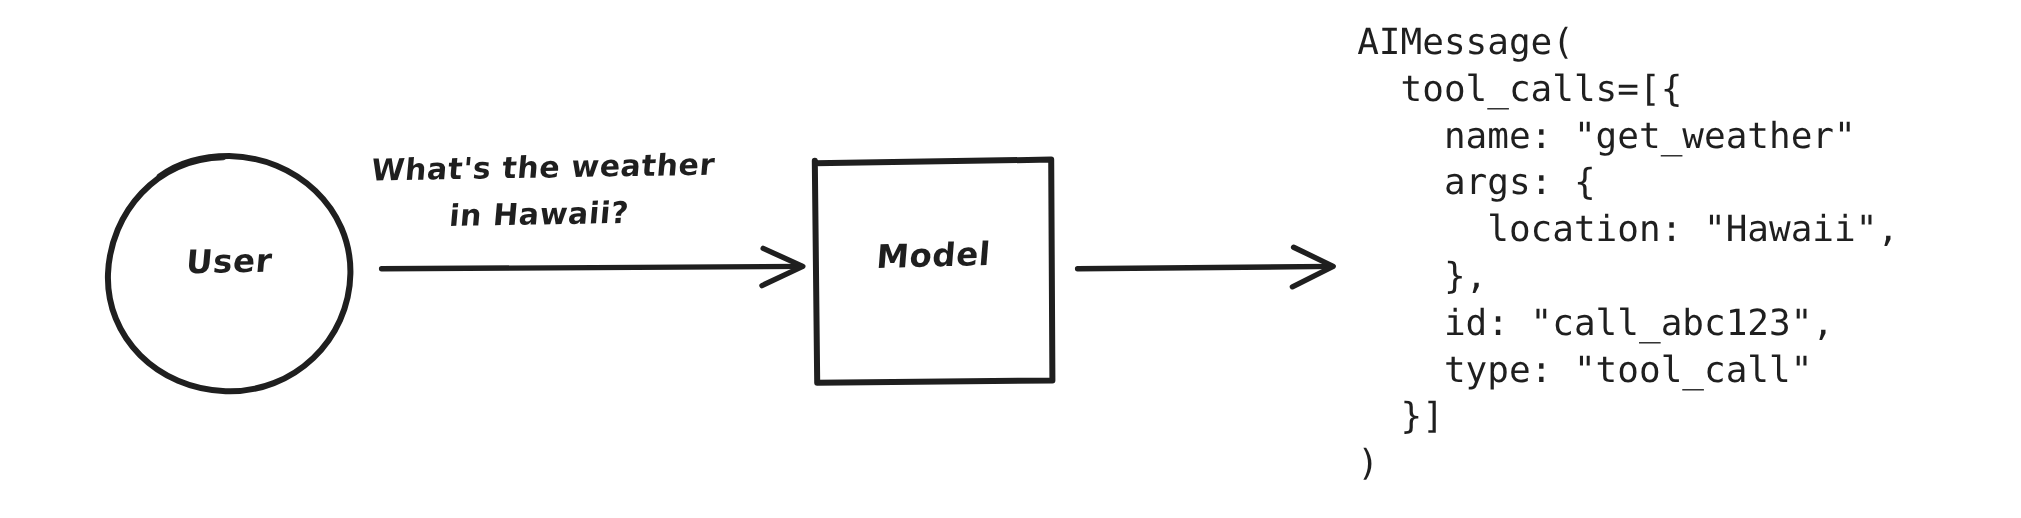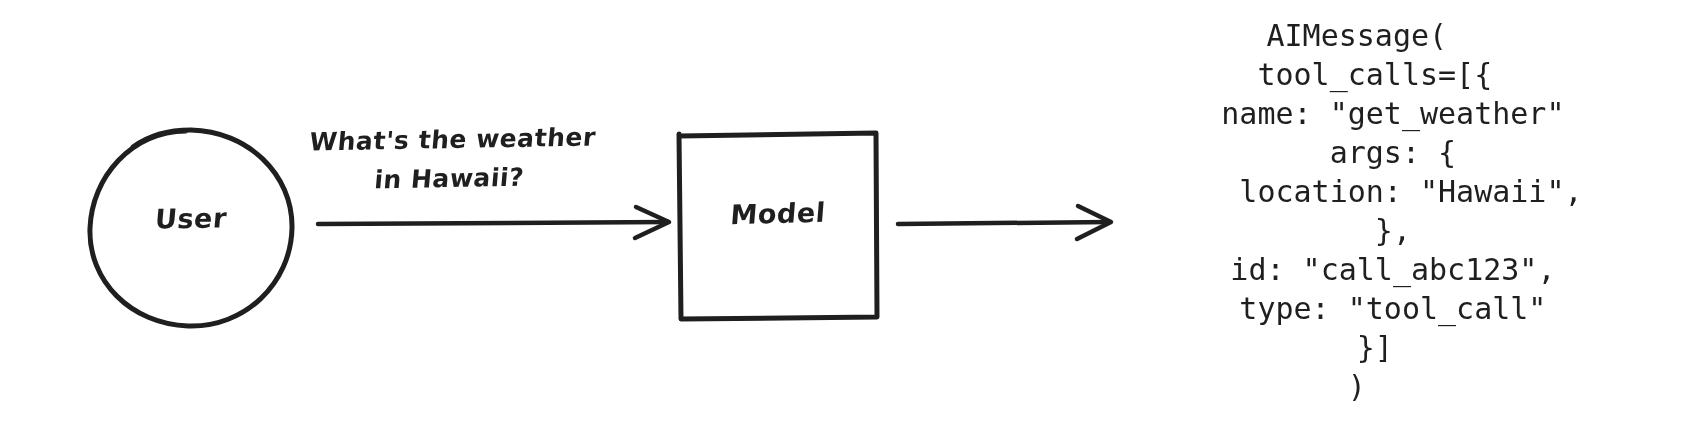--- a/index.html
+++ b/index.html
@@ -80,21 +80,20 @@
     left: 1131px;
     top: 16px;
     margin: 0;
     color: #1f1f1f;
     font-family: "DejaVu Sans Mono", monospace;
     font-size: 30px;
     line-height: 39px;
     font-weight: 500;
     white-space: pre;
     letter-spacing: 0px;
-    text-align: center;
   }
 </style>
 </head>
 <body>
 
 <div id="canvas">
 
   <svg id="sketch" viewBox="0 0 1684 432" xmlns="http://www.w3.org/2000/svg">
 
     <path class="stroke" stroke-width="5" d="M 186 131

